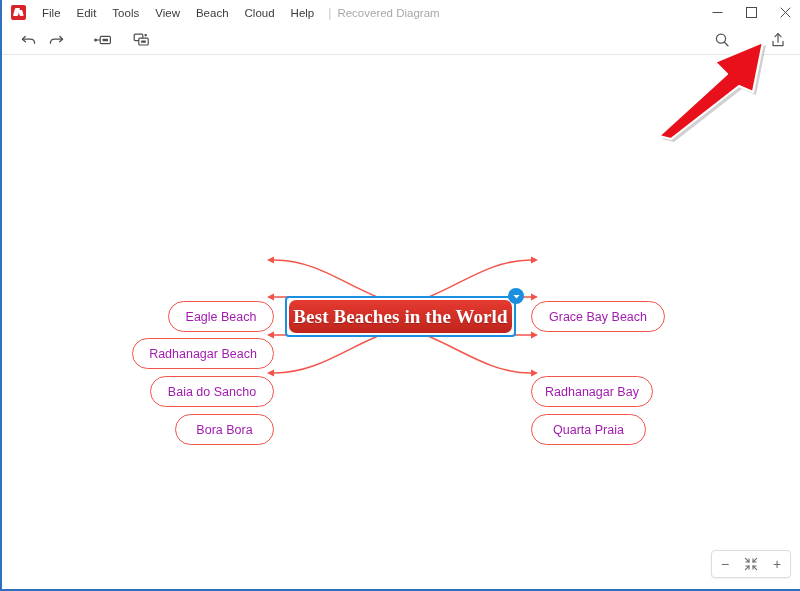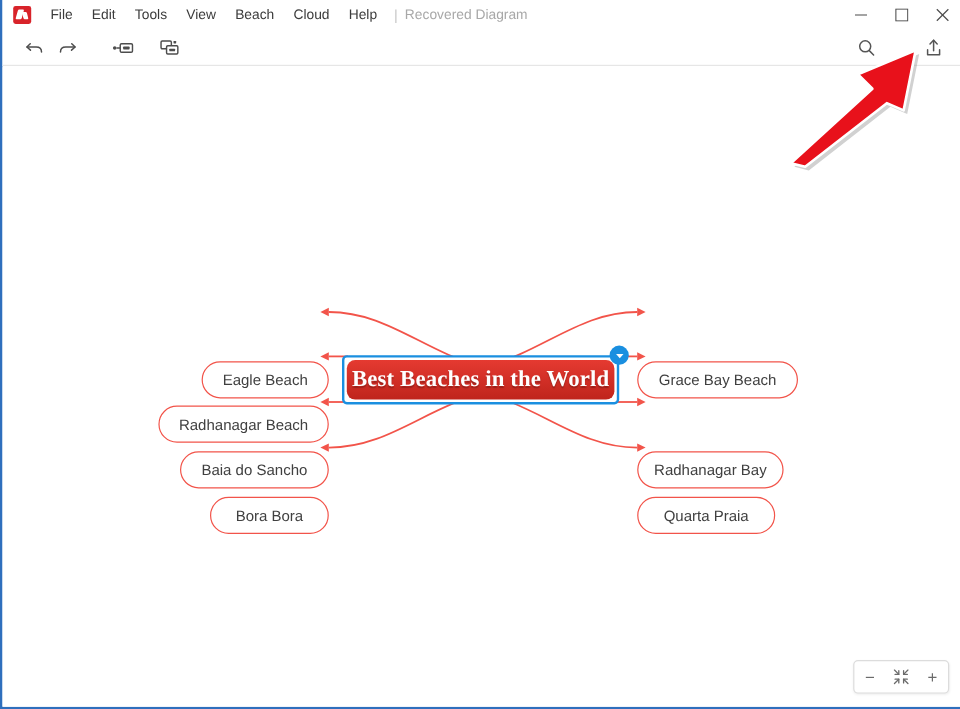--- a/index.html
+++ b/index.html
@@ -131,21 +131,21 @@
     left: 0; top: 0;
   }
 
   
   .node {
     position: absolute;
     box-sizing: border-box;
     border: 1.6px solid #f2544a;
     border-radius: 17px;
     background: #ffffff;
-    color: #404040;
+    color: #a21caf;
     font-size: 12.5px;
     display: flex;
     align-items: center;
     justify-content: center;
     white-space: nowrap;
     cursor: default;
     z-index: 4;
   }
   #central-node {
     position: absolute;

